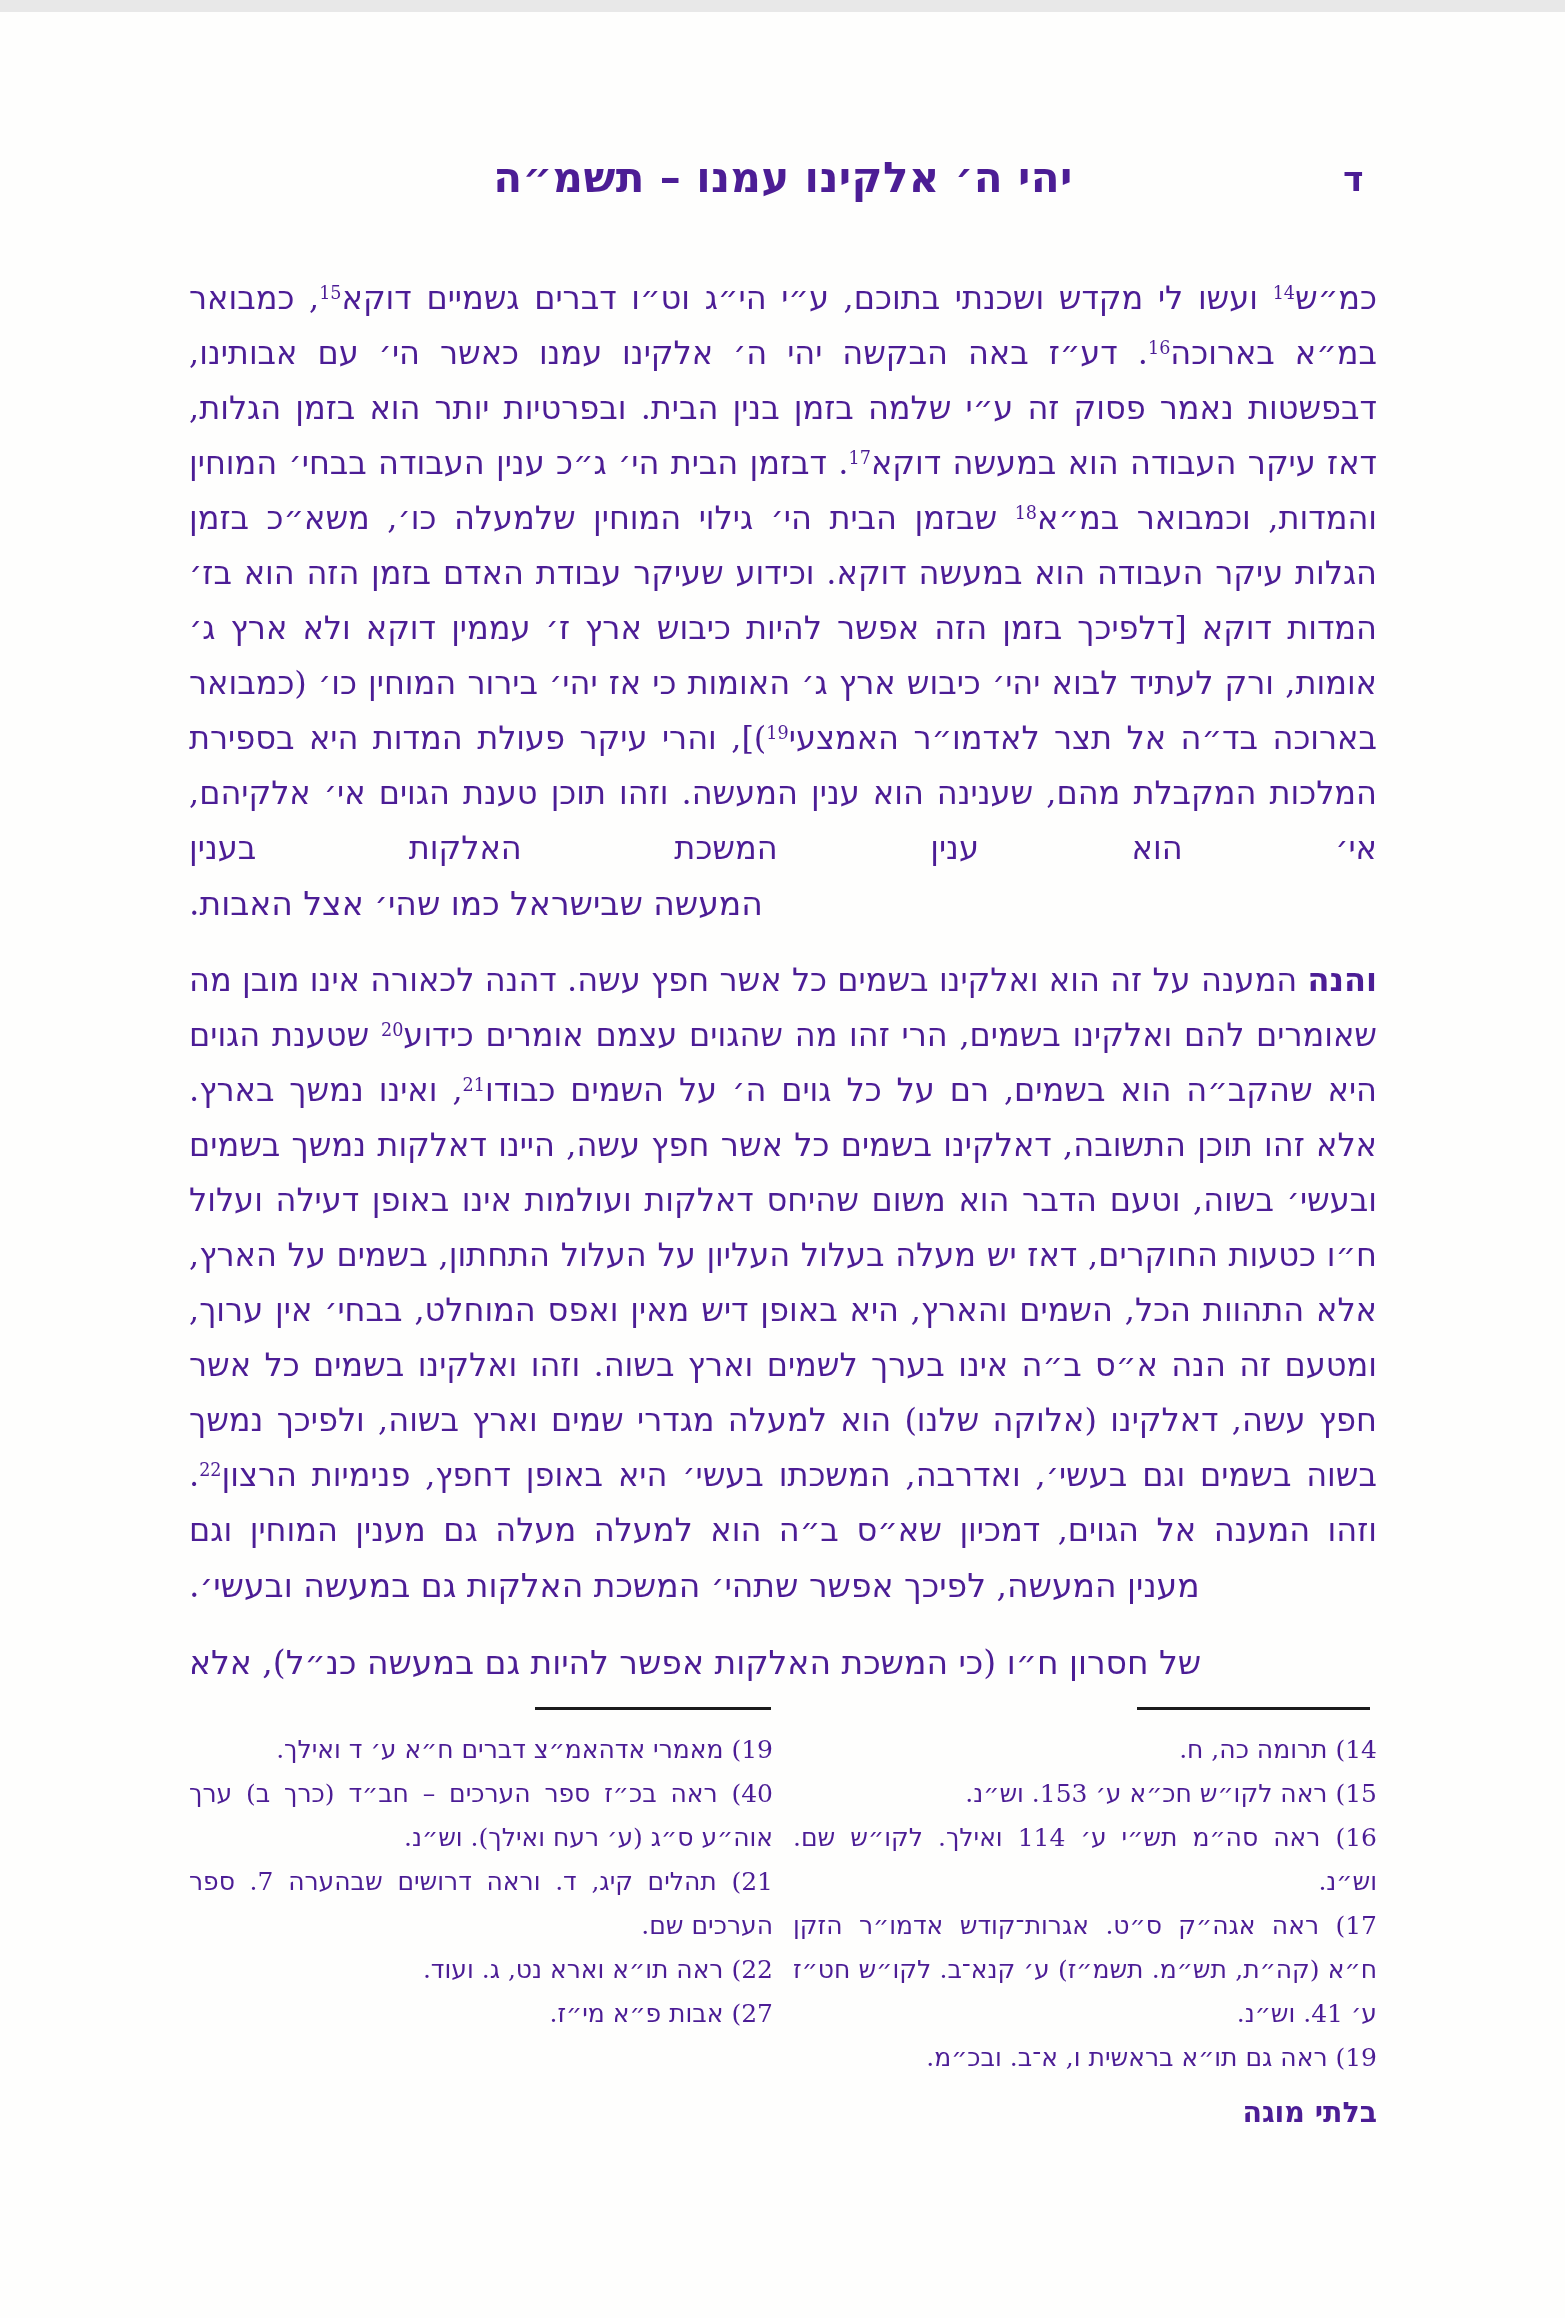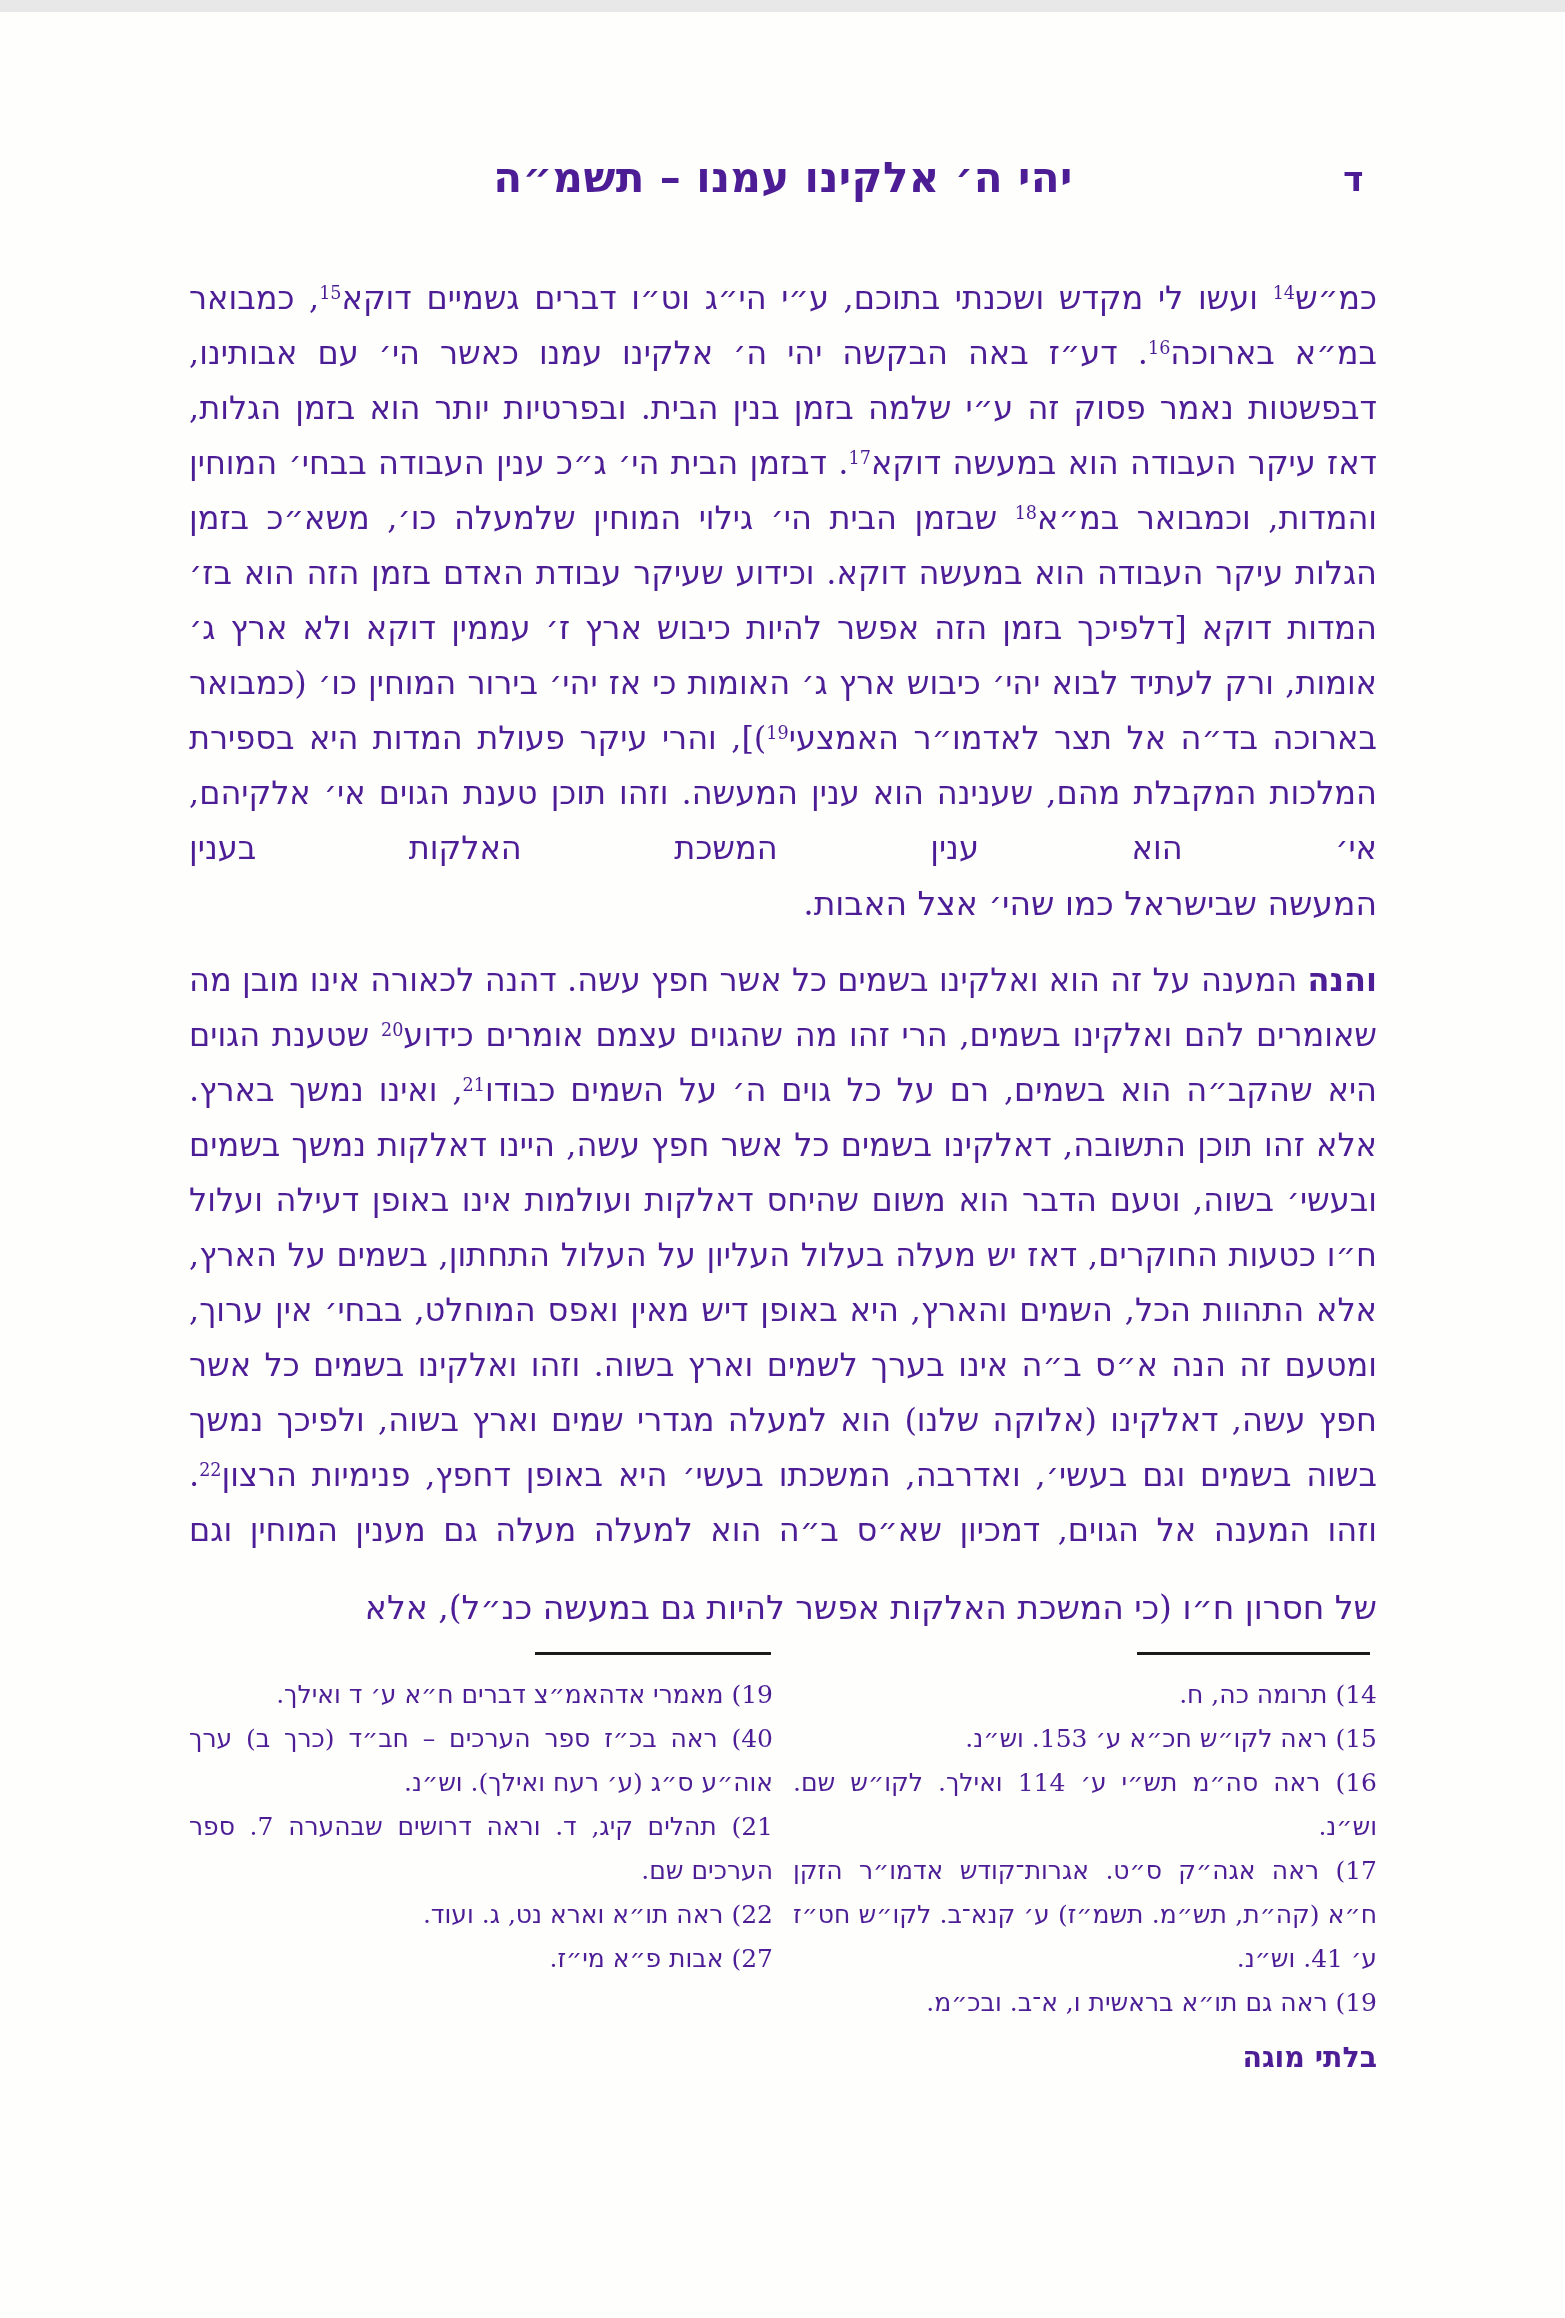--- a/index.html
+++ b/index.html
@@ -43,21 +43,21 @@
   .para + .para { margin-top: 22px; }
   .para-main {
     font-size: 32px;
     line-height: 55px;
     text-align: justify;
     text-align-last: justify;
   }
   .para-closing {
     font-size: 33px;
     line-height: 55px;
-    text-align: right;
+    text-align: left;
   }
   .para-main b { font-weight: bold; }
   sup.fn-ref {
     font-size: 0.55em;
     line-height: 0;
     vertical-align: 0.55em;
   }
 
   .fn-rules { position: relative; height: 38px; }
   .fn-rule { position: absolute; top: 16.7px; height: 3.3px; background: #1c1c1c; }
@@ -99,20 +99,21 @@
       <div class="page-number">ד</div>
     </div>
 
     <div class="body-text">
         <div class="para">
           <div class="para-main">כמ״ש<sup class="fn-ref">14</sup> ועשו לי מקדש ושכנתי בתוכם, ע״י הי״ג וט״ו דברים גשמיים דוקא<sup class="fn-ref">15</sup>, כמבואר במ״א בארוכה<sup class="fn-ref">16</sup>. דע״ז באה הבקשה יהי ה׳ אלקינו עמנו כאשר הי׳ עם אבותינו, דבפשטות נאמר פסוק זה ע״י שלמה בזמן בנין הבית. ובפרטיות יותר הוא בזמן הגלות, דאז עיקר העבודה הוא במעשה דוקא<sup class="fn-ref">17</sup>. דבזמן הבית הי׳ ג״כ ענין העבודה בבחי׳ המוחין והמדות, וכמבואר במ״א<sup class="fn-ref">18</sup> שבזמן הבית הי׳ גילוי המוחין שלמעלה כו׳, משא״כ בזמן הגלות עיקר העבודה הוא במעשה דוקא. וכידוע שעיקר עבודת האדם בזמן הזה הוא בז׳ המדות דוקא [דלפיכך בזמן הזה אפשר להיות כיבוש ארץ ז׳ עממין דוקא ולא ארץ ג׳ אומות, ורק לעתיד לבוא יהי׳ כיבוש ארץ ג׳ האומות כי אז יהי׳ בירור המוחין כו׳ (כמבואר בארוכה בד״ה אל תצר לאדמו״ר האמצעי<sup class="fn-ref">19</sup>)], והרי עיקר פעולת המדות היא בספירת המלכות המקבלת מהם, שענינה הוא ענין המעשה. וזהו תוכן טענת הגוים אי׳ אלקיהם, אי׳ הוא ענין המשכת האלקות בענין</div>
           <div class="para-closing">המעשה שבישראל כמו שהי׳ אצל האבות.</div>
         </div>
         <div class="para">
           <div class="para-main"><b>והנה</b> המענה על זה הוא ואלקינו בשמים כל אשר חפץ עשה. דהנה לכאורה אינו מובן מה שאומרים להם ואלקינו בשמים, הרי זהו מה שהגוים עצמם אומרים כידוע<sup class="fn-ref">20</sup> שטענת הגוים היא שהקב״ה הוא בשמים, רם על כל גוים ה׳ על השמים כבודו<sup class="fn-ref">21</sup>, ואינו נמשך בארץ. אלא זהו תוכן התשובה, דאלקינו בשמים כל אשר חפץ עשה, היינו דאלקות נמשך בשמים ובעשי׳ בשוה, וטעם הדבר הוא משום שהיחס דאלקות ועולמות אינו באופן דעילה ועלול ח״ו כטעות החוקרים, דאז יש מעלה בעלול העליון על העלול התחתון, בשמים על הארץ, אלא התהוות הכל, השמים והארץ, היא באופן דיש מאין ואפס המוחלט, בבחי׳ אין ערוך, ומטעם זה הנה א״ס ב״ה אינו בערך לשמים וארץ בשוה. וזהו ואלקינו בשמים כל אשר חפץ עשה, דאלקינו (אלוקה שלנו) הוא למעלה מגדרי שמים וארץ בשוה, ולפיכך נמשך בשוה בשמים וגם בעשי׳, ואדרבה, המשכתו בעשי׳ היא באופן דחפץ, פנימיות הרצון<sup class="fn-ref">22</sup>. וזהו המענה אל הגוים, דמכיון שא״ס ב״ה הוא למעלה מעלה גם מענין המוחין וגם</div>
+          <div class="para-closing">מענין המעשה, לפיכך אפשר שתהי׳ המשכת האלקות גם במעשה ובעשי׳.</div>
         </div>
         <div class="para">
           <div class="para-closing">של חסרון ח״ו (כי המשכת האלקות אפשר להיות גם במעשה כנ״ל), אלא</div>
         </div>
       </div>
 
     <div class="fn-rules">
       <div class="fn-rule right"></div>
       <div class="fn-rule left"></div>
     </div>

